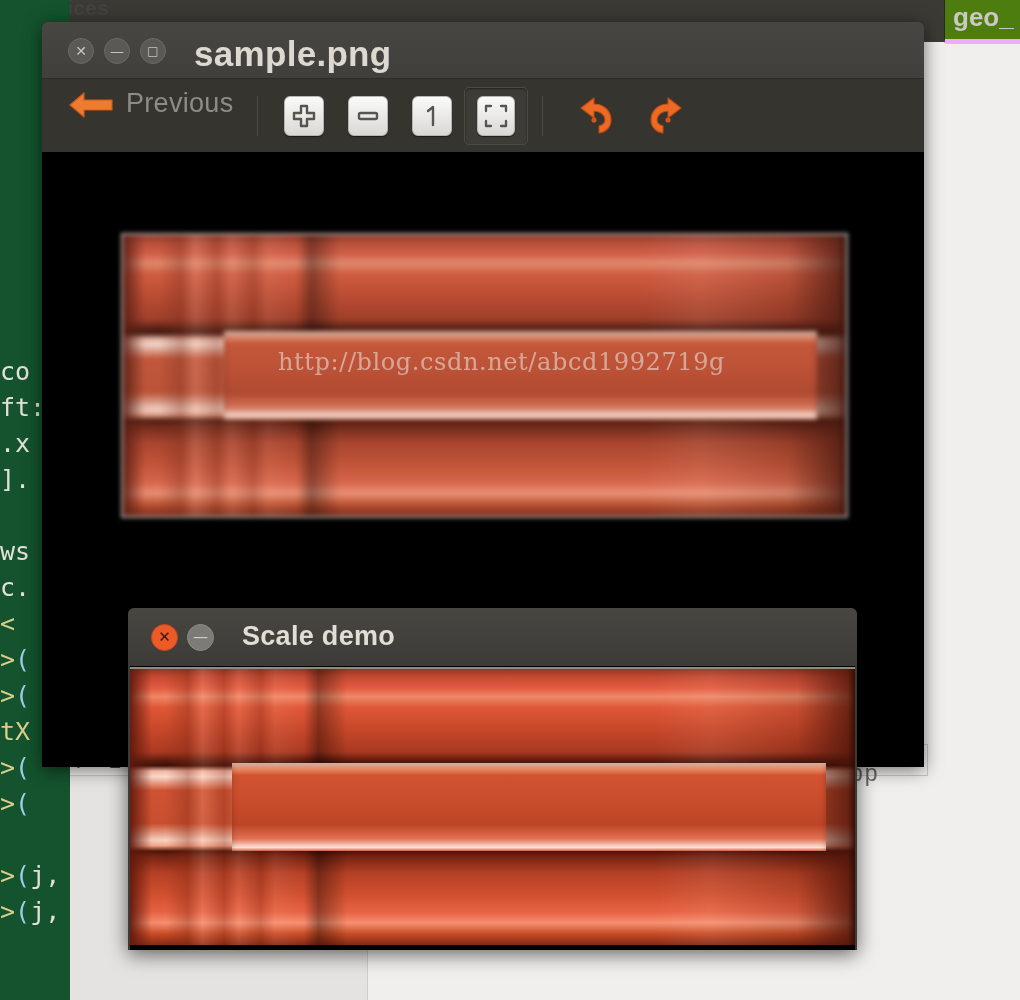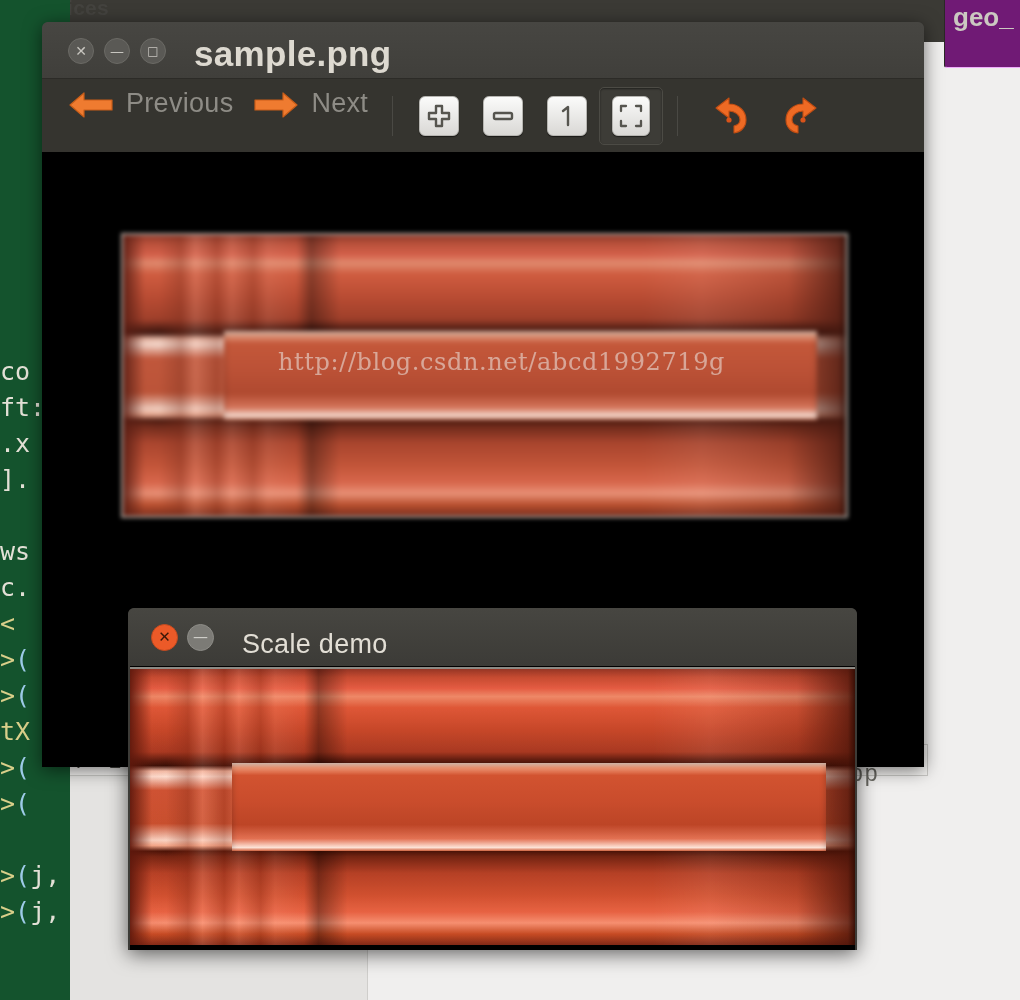--- a/index.html
+++ b/index.html
@@ -67,24 +67,24 @@
     background: #3b3a35;
   }
   .bg-breadcrumb {
     position: absolute; top: 6px; left: 450px;
     font-size: 20px; font-weight: bold; color: #cdcbc3;
     letter-spacing: 4px;
     white-space: nowrap;
     clip-path: inset(72% 0 0 0);
   }
   .bg-geo-tab {
-    position: absolute; right: 0; top: 0; width: 76px; height: 68px;
-    background: #701a75;
+    position: absolute; right: 0; top: 0; width: 76px; height: 44px;
+    background: #4d7c0f;
     border-left: 1px solid #2a2926;
-    border-bottom: 1px solid #f0abfc;
+    border-bottom: 5px solid #f0abfc;
     border-radius: 0 0 0 3px;
   }
   .bg-geo-tab span {
     position: absolute; left: 8px; top: 2px;
     font-size: 26px; font-weight: bold; color: #cbc9c1;
   }
 
   
   .bg-status {
     position: absolute; left: 38px; top: 744px; width: 890px; height: 32px;
@@ -264,23 +264,22 @@
     position: absolute; top: 16px; width: 27px; height: 27px;
     border-radius: 50%;
     display:flex; align-items:center; justify-content:center;
     font-size: 15px; line-height:1;
     font-family: "DejaVu Sans", sans-serif;
   }
   .dbtn.close { left: 23px; background:#ec5a28; border:1px solid #c44a1f; color:#3a1708; }
   .dbtn.min   { left: 59px; background:#7c7b76; border:1px solid #8d8c87; color:#cecdc8; }
   .demo-title {
     position: absolute; left: 114px; top: 13px;
-    font-size: 27px; font-weight: normal; color: #e2ded5;
+    font-size: 27px; font-weight: bold; color: #e2ded5;
     letter-spacing: .3px;
-    margin-top: 8px;
   }
   .demo-canvas {
     position: relative; height: 284px;
     margin: 0 2px;
     background: #000;
     overflow: hidden;
   }
   .demo-img {
     position: absolute; left: 0px; top: 1px; width: 725px; height: 278px;
     overflow: hidden;
@@ -337,26 +336,20 @@
 
     <div class="eog-toolbar">
 
       <div class="tb-item first">
         <svg class="arrow-ico" viewBox="0 0 46 34">
           <path d="M2 17 L16 5 L16 12 L44 12 L44 22 L16 22 L16 29 Z" fill="#ef7b30" stroke="#c95d18" stroke-width="1.2" stroke-linejoin="round"></path>
         </svg>
         <span class="tb-label">Previous</span>
       </div>
 
-      <div class="tb-item">
-        <svg class="arrow-ico" viewBox="0 0 46 34">
-          <path d="M44 17 L30 5 L30 12 L2 12 L2 22 L30 22 L30 29 Z" fill="#ef7b30" stroke="#c95d18" stroke-width="1.2" stroke-linejoin="round"></path>
-        </svg>
-        <span class="tb-label">Next</span>
-      </div>
 
       <div class="tb-sep"></div>
 
       <div class="zbtn-wrap">
         <div class="zbtn">
           <svg width="26" height="26" viewBox="0 0 26 26">
             <path d="M10 3 H16 V10 H23 V16 H16 V23 H10 V16 H3 V10 H10 Z" fill="none" stroke="#56554f" stroke-width="2.4" stroke-linejoin="round"></path>
           </svg>
         </div>
       </div>

